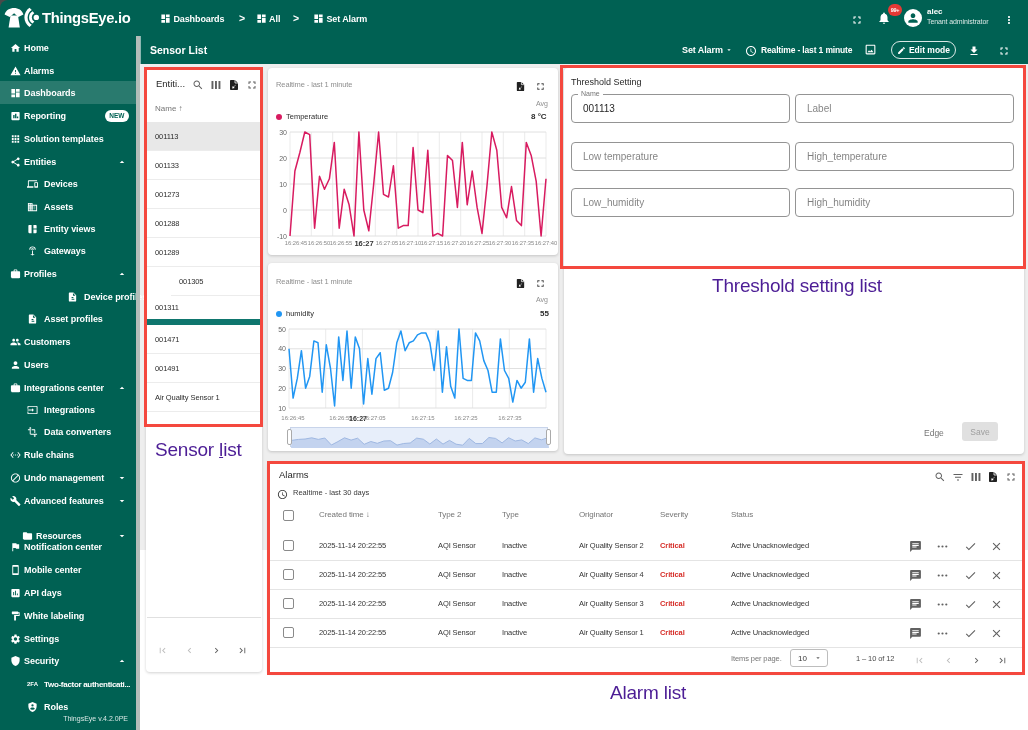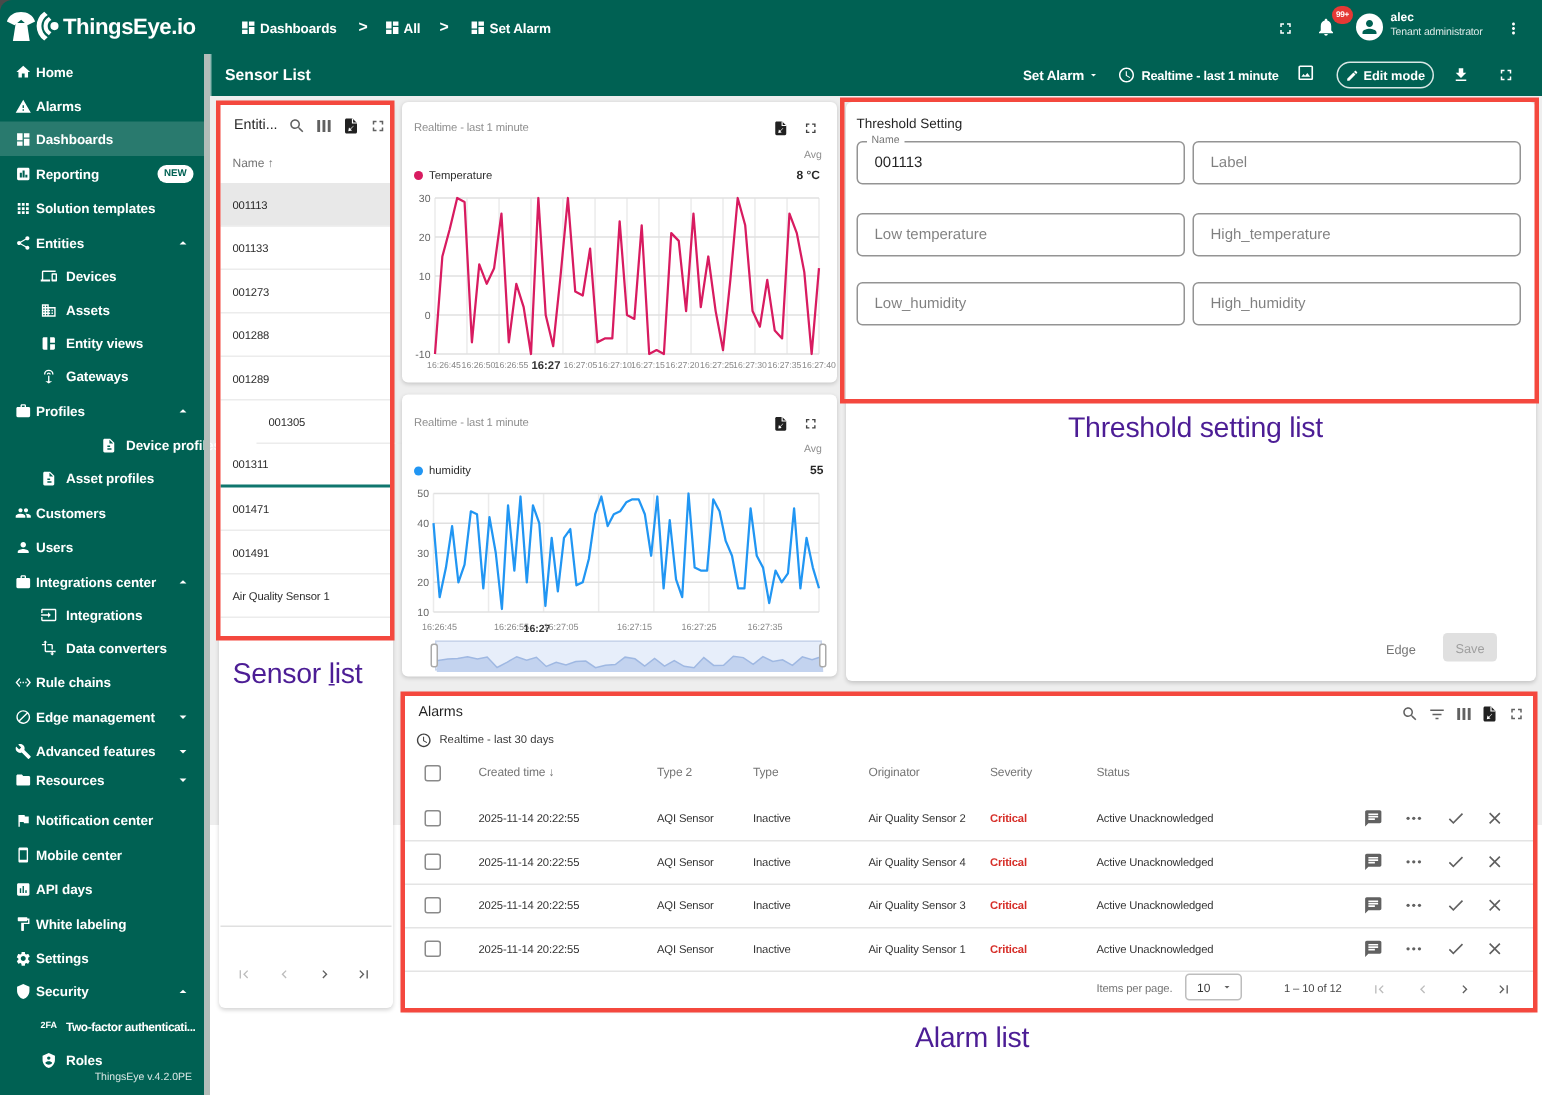--- a/index.html
+++ b/index.html
@@ -261,37 +261,37 @@
         </svg>
       </span>
       <span class="lbl">Rule chains</span>
     </div>
 <div class="menuitem" style="top:466px;">
       <span class="mico">
         <svg width="12" height="12" viewBox="0 0 24 24" style="">
           <path d="M12 2C6.48 2 2 6.48 2 12s4.48 10 10 10 10-4.48 10-10S17.52 2 12 2zm0 2c1.85 0 3.55.63 4.9 1.69L5.69 16.9A7.902 7.902 0 0 1 4 12c0-4.41 3.59-8 8-8zm0 16c-1.85 0-3.55-.63-4.9-1.69L18.31 7.1A7.902 7.902 0 0 1 20 12c0 4.41-3.59 8-8 8z" fill="#fff"></path>
         </svg>
       </span>
-      <span class="lbl">Edge management</span>
+      <span class="lbl">Undo management</span>
       <span class="arr"><svg width="10" height="10" viewBox="0 0 24 24">
           <path d="M6.5 9.5l5.5 5.5 5.5-5.5z" fill="#fff"></path>
         </svg></span>
     </div>
 <div class="menuitem" style="top:489px;">
       <span class="mico">
         <svg width="12" height="12" viewBox="0 0 24 24" style="">
           <path d="m22.7 19-9.1-9.1c.9-2.3.4-5-1.5-6.9-2-2-5-2.4-7.4-1.3L9 6 6 9 1.6 4.7C.4 7.1.9 10.1 2.9 12.1c1.9 1.9 4.6 2.4 6.9 1.5l9.1 9.1c.4.4 1 .4 1.4 0l2.3-2.3c.5-.4.5-1.1.1-1.4z" fill="#fff"></path>
         </svg>
       </span>
       <span class="lbl">Advanced features</span>
       <span class="arr"><svg width="10" height="10" viewBox="0 0 24 24">
           <path d="M6.5 9.5l5.5 5.5 5.5-5.5z" fill="#fff"></path>
         </svg></span>
     </div>
-<div class="menuitem" style="top:508px;">
+<div class="menuitem" style="top:524px;padding-left:12px;">
       <span class="mico">
         <svg width="12" height="12" viewBox="0 0 24 24" style="">
           <path d="M10 4H4c-1.1 0-1.99.9-1.99 2L2 18c0 1.1.9 2 2 2h16c1.1 0 2-.9 2-2V8c0-1.1-.9-2-2-2h-8l-2-2z" fill="#fff"></path>
         </svg>
       </span>
       <span class="lbl">Resources</span>
       <span class="arr"><svg width="10" height="10" viewBox="0 0 24 24">
           <path d="M6.5 9.5l5.5 5.5 5.5-5.5z" fill="#fff"></path>
         </svg></span>
     </div>
@@ -379,21 +379,21 @@
 <div class="abs" style="left:246px;top:77px;"><svg width="12" height="12" viewBox="0 0 24 24" style="">
         <path d="M7 14H5v5h5v-2H7v-3zm-2-4h2V7h3V5H5v5zm12 7h-3v2h5v-5h-2v3zM14 5v2h3v3h2V5h-5z" fill="#616161"></path>
       </svg></div>
 <div class="abs" style="left:155px;top:104px;font-size:8px;color:#757575;">Name <span style="font-size:8px;">↑</span></div>
 <div class="abs" style="left:147px;top:122px;width:114px;height:29px;background:#e8e8e8;font-size:7.5px;letter-spacing:-0.1px;color:rgba(0,0,0,0.85);display:flex;align-items:center;padding-left:8px;border-bottom:1px solid #ececec;white-space:nowrap;overflow:hidden;">001113</div>
 <div class="abs" style="left:147px;top:151px;width:114px;height:29px;font-size:7.5px;letter-spacing:-0.1px;color:rgba(0,0,0,0.85);display:flex;align-items:center;padding-left:8px;border-bottom:1px solid #ececec;white-space:nowrap;overflow:hidden;">001133</div>
 <div class="abs" style="left:147px;top:180px;width:114px;height:29px;font-size:7.5px;letter-spacing:-0.1px;color:rgba(0,0,0,0.85);display:flex;align-items:center;padding-left:8px;border-bottom:1px solid #ececec;white-space:nowrap;overflow:hidden;">001273</div>
 <div class="abs" style="left:147px;top:209px;width:114px;height:29px;font-size:7.5px;letter-spacing:-0.1px;color:rgba(0,0,0,0.85);display:flex;align-items:center;padding-left:8px;border-bottom:1px solid #ececec;white-space:nowrap;overflow:hidden;">001288</div>
 <div class="abs" style="left:147px;top:238px;width:114px;height:29px;font-size:7.5px;letter-spacing:-0.1px;color:rgba(0,0,0,0.85);display:flex;align-items:center;padding-left:8px;border-bottom:1px solid #ececec;white-space:nowrap;overflow:hidden;">001289</div>
 <div class="abs" style="left:147px;top:267px;width:114px;height:29px;font-size:7.5px;letter-spacing:-0.1px;color:rgba(0,0,0,0.85);display:flex;align-items:center;padding-left:8px;border-bottom:1px solid #ececec;white-space:nowrap;overflow:hidden;margin-left:24px;">001305</div>
-<div class="abs" style="left:147px;top:296px;width:114px;height:29px;font-size:7.5px;letter-spacing:-0.1px;color:rgba(0,0,0,0.85);display:flex;align-items:center;padding-left:8px;border-bottom:2px solid #0f766e;white-space:nowrap;overflow:hidden;text-align:right;">001311</div>
+<div class="abs" style="left:147px;top:296px;width:114px;height:29px;font-size:7.5px;letter-spacing:-0.1px;color:rgba(0,0,0,0.85);display:flex;align-items:center;padding-left:8px;border-bottom:6px solid #0f766e;white-space:nowrap;overflow:hidden;text-align:right;">001311</div>
 <div class="abs" style="left:147px;top:325px;width:114px;height:29px;font-size:7.5px;letter-spacing:-0.1px;color:rgba(0,0,0,0.85);display:flex;align-items:center;padding-left:8px;border-bottom:1px solid #ececec;white-space:nowrap;overflow:hidden;">001471</div>
 <div class="abs" style="left:147px;top:354px;width:114px;height:29px;font-size:7.5px;letter-spacing:-0.1px;color:rgba(0,0,0,0.85);display:flex;align-items:center;padding-left:8px;border-bottom:1px solid #ececec;white-space:nowrap;overflow:hidden;">001491</div>
 <div class="abs" style="left:147px;top:383px;width:114px;height:29px;font-size:7.5px;letter-spacing:-0.1px;color:rgba(0,0,0,0.85);display:flex;align-items:center;padding-left:8px;border-bottom:1px solid #ececec;white-space:nowrap;overflow:hidden;">Air Quality Sensor 1</div>
 <div class="abs" style="left:147px;top:617px;width:114px;border-top:1px solid #e0e0e0;"></div>
 <div class="abs" style="left:157px;top:642px;color:#bdbdbd;"><svg width="11" height="11" viewBox="0 0 24 24" style="">
         <path d="M18.41 16.59 13.82 12l4.59-4.59L17 6l-6 6 6 6zM6 6h2v12H6z" fill="#bdbdbd"></path>
       </svg></div>
 <div class="abs" style="left:184px;top:642px;color:#bdbdbd;"><svg width="11" height="11" viewBox="0 0 24 24" style="">
         <path d="M15.41 7.41 14 6l-6 6 6 6 1.41-1.41L10.83 12z" fill="#bdbdbd"></path>
       </svg></div>

